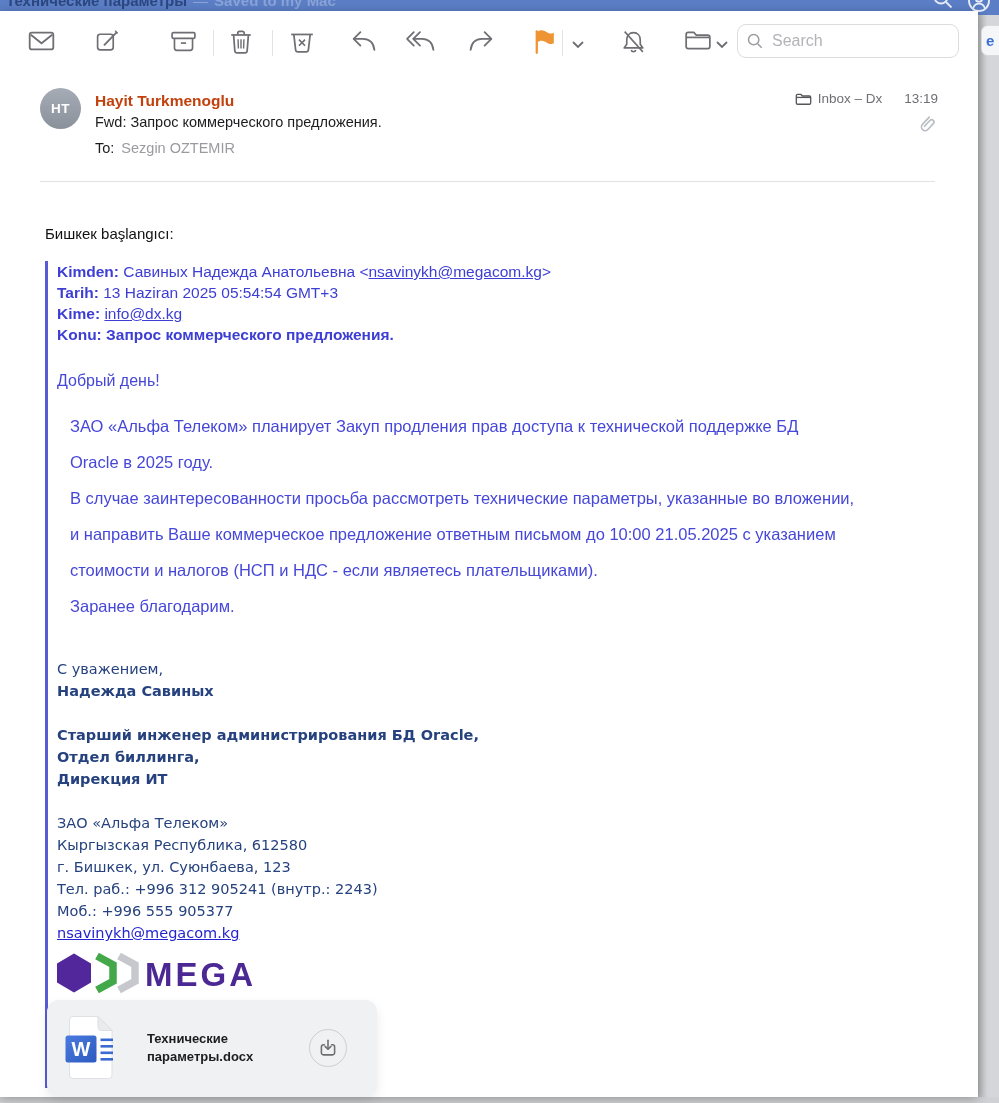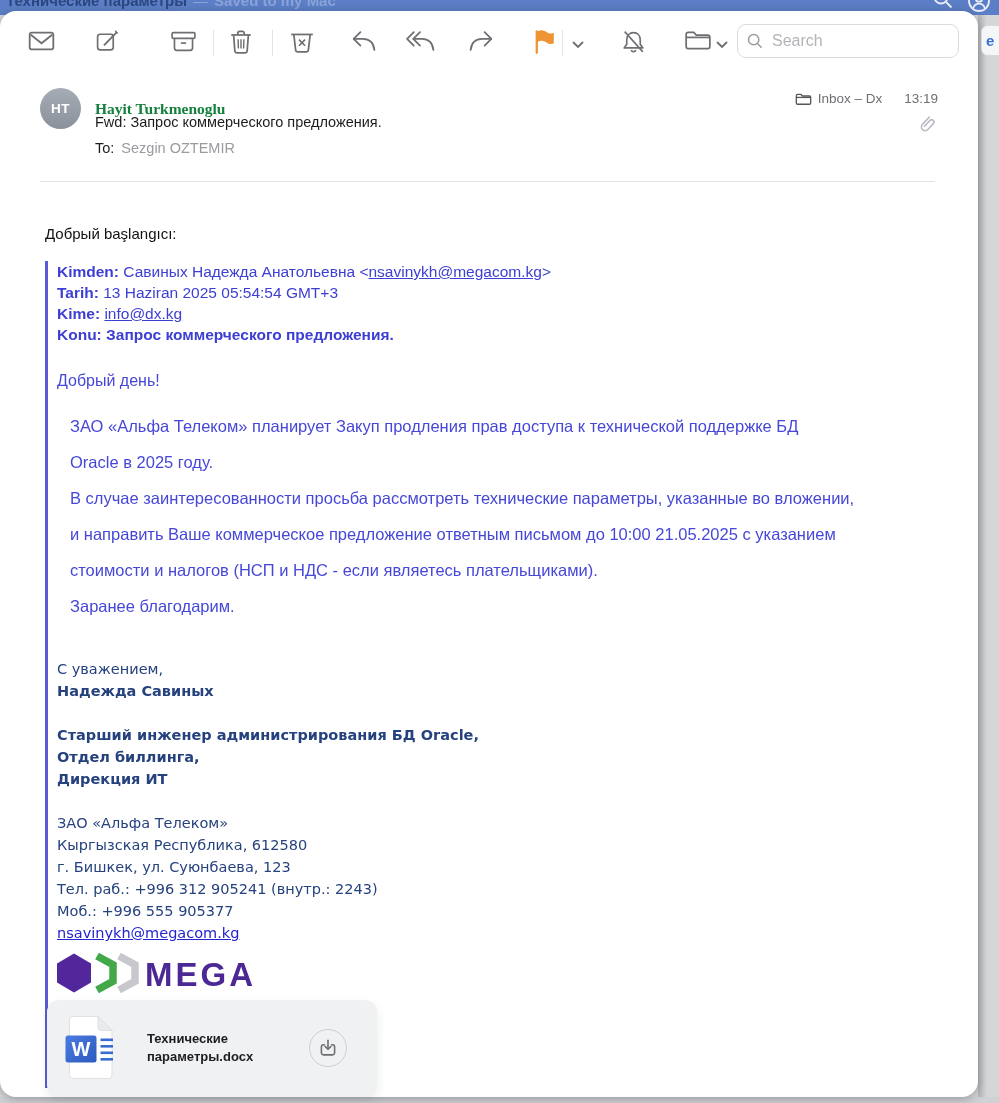--- a/index.html
+++ b/index.html
@@ -20,40 +20,40 @@
   .bg-right{position:absolute;left:978px;top:11px;width:21px;height:1092px;background:#d4d6d9;z-index:0;}
   .bg-right .edge{position:absolute;left:0;top:0;width:9px;height:100%;
                   background:linear-gradient(90deg,rgba(0,0,0,.16),rgba(0,0,0,0));}
   .partial-btn{position:absolute;left:981px;top:25px;width:26px;height:31px;background:#f5f6f8;
                border:1px solid #d8d9dc;border-radius:7px;z-index:2;display:flex;align-items:center;
                font-size:15px;font-weight:bold;color:#3b6fd6;padding-left:4px;box-sizing:border-box;}
   .bg-bottom{position:absolute;left:0;top:1097px;width:999px;height:6px;background:#cfd1d4;z-index:0;}
 
   
   .mail-window{position:absolute;left:0;top:11px;width:978px;height:1086px;background:#ffffff;
-               border-radius:16px;box-shadow:0 2px 10px rgba(0,0,0,.28);z-index:1;}
+               border-radius:0;box-shadow:0 2px 10px rgba(0,0,0,.28);z-index:1;}
 
   
   .toolbar{position:absolute;left:0;top:0;width:100%;height:62px;}
   .tool{position:absolute;top:18px;color:#6e6e73;cursor:default;}
   .tool svg{display:block;}
   .tdiv{position:absolute;top:19px;width:1px;height:26px;background:#e3e3e5;}
   .search-field{position:absolute;left:737px;top:13px;width:222px;height:34px;border:1px solid #dcdcdf;
                 border-radius:9px;background:#fff;display:flex;align-items:center;box-sizing:border-box;padding:0 9px;}
   .search-field svg{flex:0 0 auto;color:#9b9ba0;}
   .search-field input{border:none;outline:none;background:transparent;margin-left:7px;width:160px;
                       font-size:16px;color:#444;font-family:"Liberation Sans",sans-serif;}
   .search-field input::placeholder{color:#b3b3b8;}
 
   
   .msg-header{position:absolute;left:0;top:77px;width:100%;height:70px;}
   .avatar{position:absolute;left:40px;top:0;width:41px;height:41px;border-radius:50%;
           background:linear-gradient(#a6acb5,#8b919b);color:#fff;font-size:13.5px;font-weight:bold;
           display:flex;align-items:center;justify-content:center;letter-spacing:.5px;}
-  .sender{position:absolute;left:95px;top:12px;font-size:15.5px;font-weight:bold;color:#15803d;font-family:Liberation Serif, serif;}
+  .sender{position:absolute;left:95px;top:4px;font-size:15.5px;font-weight:bold;color:#c2410c;}
   .subject{position:absolute;left:95px;top:26px;font-size:14.5px;color:#1c1c1e;}
   .to-line{position:absolute;left:95px;top:52px;font-size:14.5px;color:#1c1c1e;}
   .to-line .to-value{color:#9a9aa0;margin-left:7px;}
   .hdr-meta{position:absolute;right:40px;top:3px;display:flex;align-items:center;color:#6f6f74;font-size:13.5px;}
   .hdr-meta svg{margin-right:6px;color:#55555a;}
   .hdr-meta .mbx{margin-right:22px;}
   .clip{position:absolute;right:42px;top:26px;color:#b9bcc2;}
   .hdr-divider{position:absolute;left:40px;top:170px;width:895px;height:1px;background:#e2e2e4;}
 
   
@@ -247,21 +247,21 @@
       </div>
       <span class="clip">
         <svg width="20" height="22" viewBox="0 0 20 22" fill="none" stroke="currentColor" stroke-width="1.6" stroke-linecap="round" transform="rotate(43)">
             <path d="M7 3v10a3.7 3.7 0 0 0 7.4 0V5a2.3 2.3 0 0 0-4.6 0v8"></path>
           </svg>
       </span>
     </div>
     <div class="hdr-divider"></div>
 
     <div class="content">
-      <p class="plain fwd-intro">Добрый başlangıcı:</p>
+      <p class="plain fwd-intro">Бишкек başlangıcı:</p>
 
       <div class="quote">
         <div class="qh">
           <b>Kimden:</b><span> Савиных Надежда Анатольевна &lt;</span><a class="qlink">nsavinykh@megacom.kg</a><span>&gt;</span>
         </div>
         <div class="qh">
           <b>Tarih:</b><span> 13 Haziran 2025 05:54:54 GMT+3</span>
         </div>
         <div class="qh">
           <b>Kime:</b> <a class="qlink">info@dx.kg</a>

